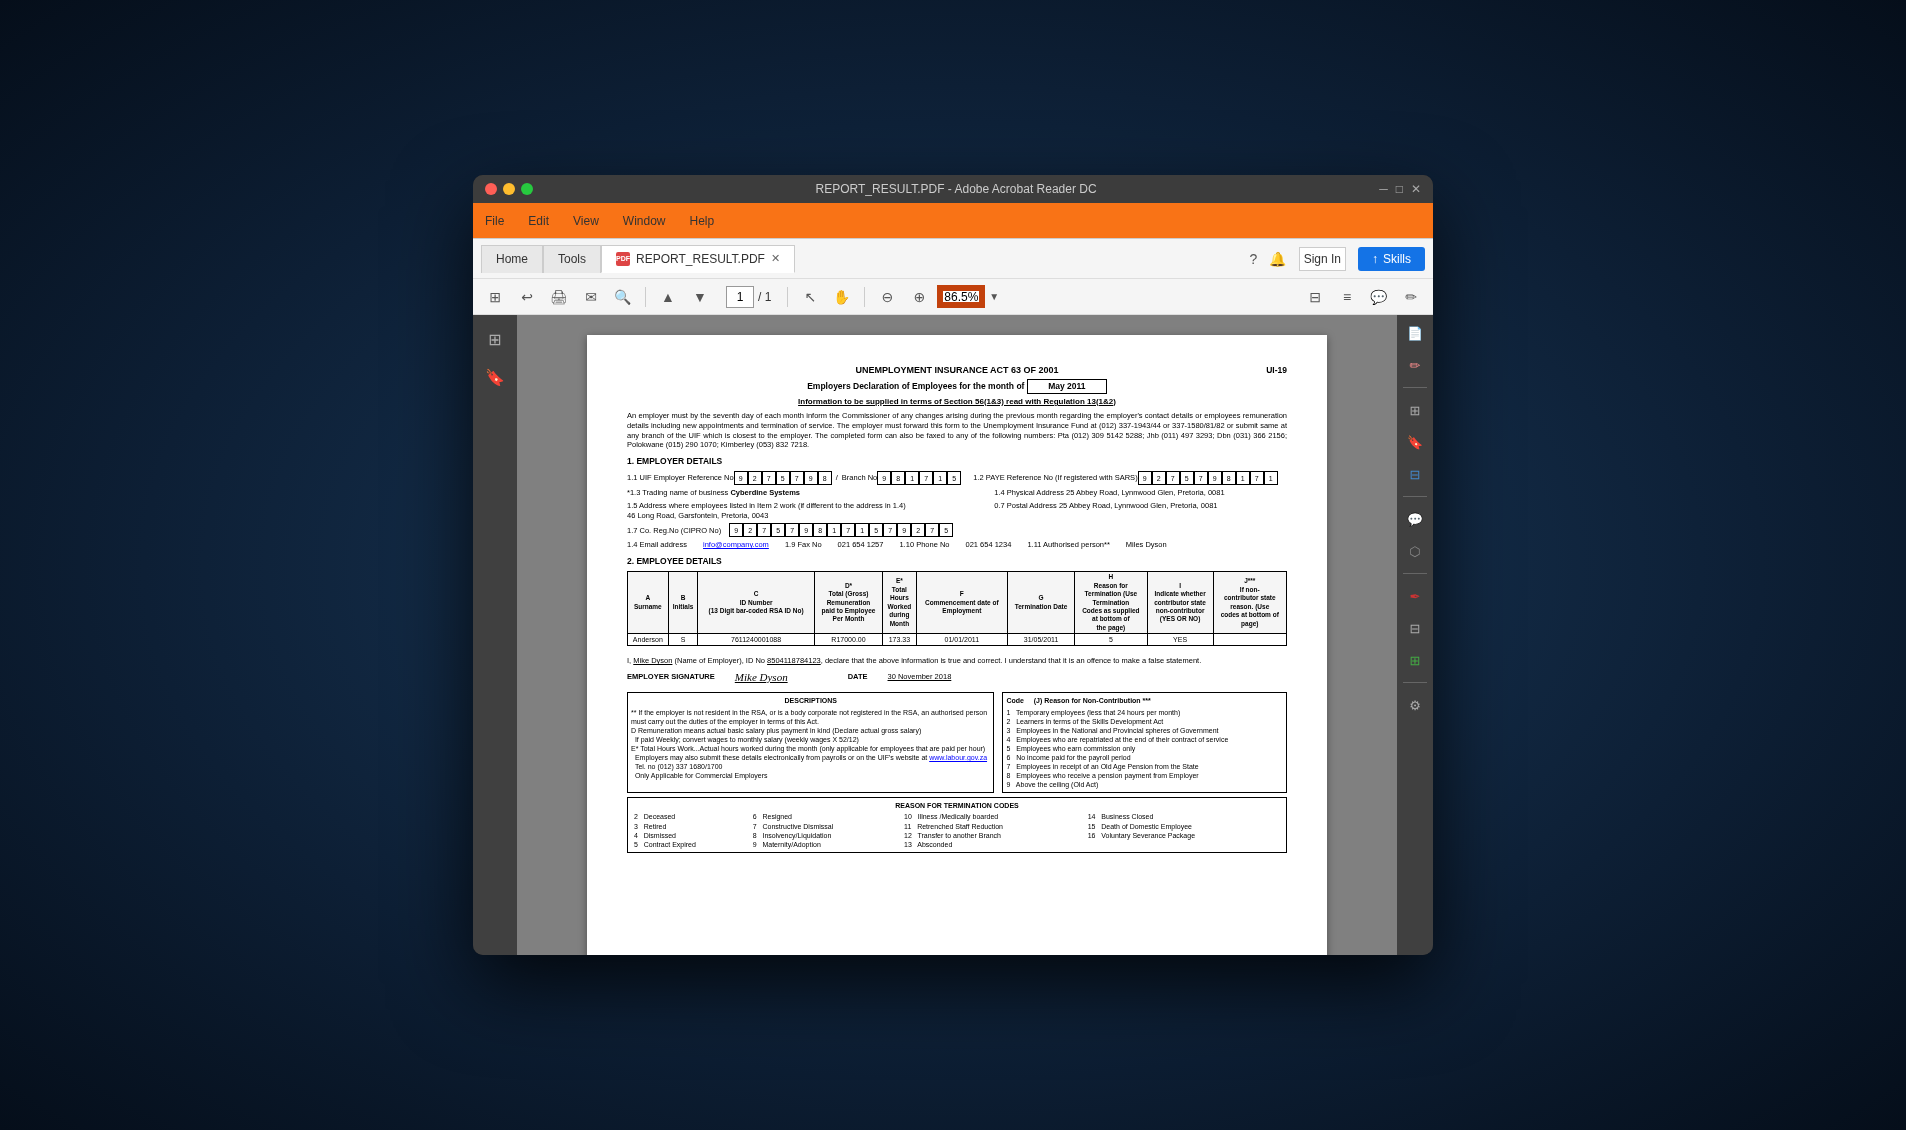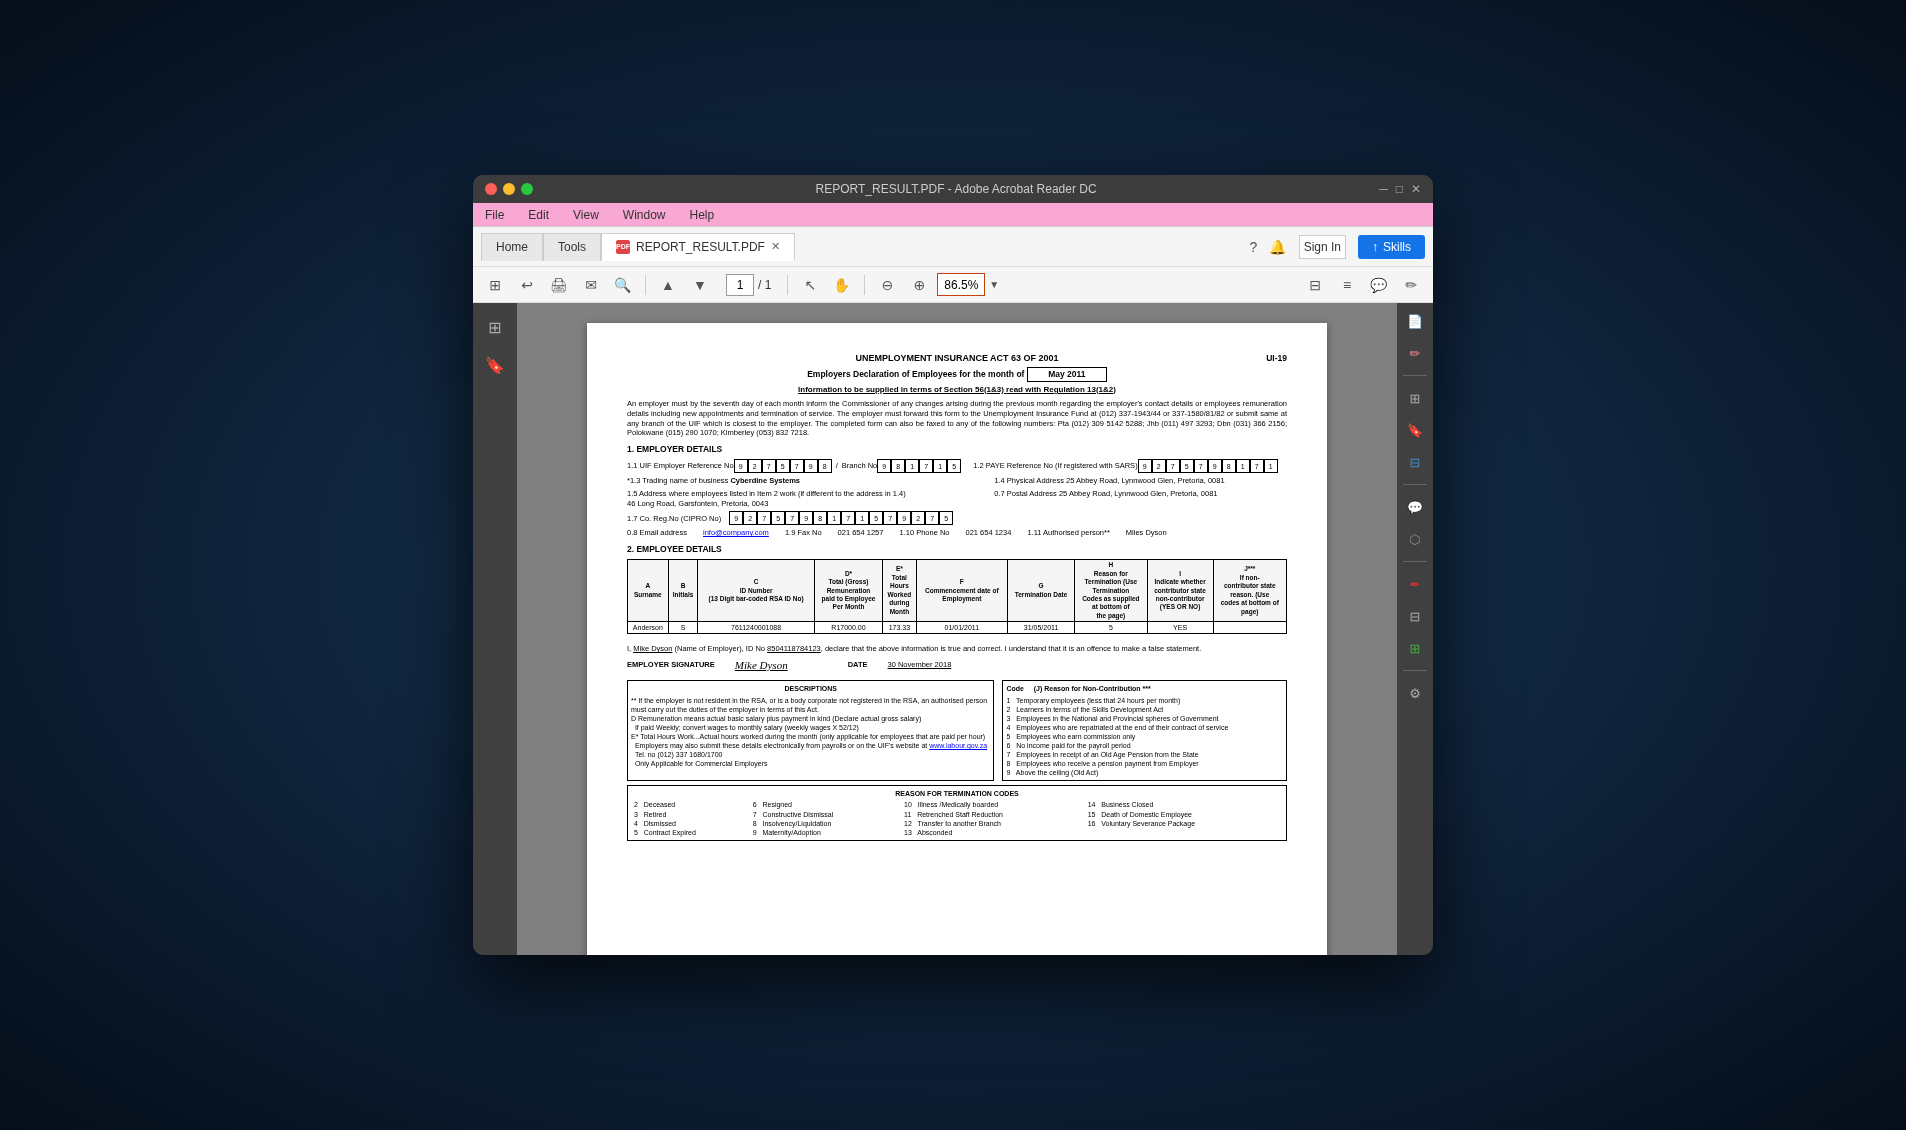--- a/index.html
+++ b/index.html
@@ -54,22 +54,22 @@
       gap: 8px;
       align-items: center;
     }
     .winctrl {
       color: #aaa;
       font-size: 12px;
       cursor: pointer;
     }
     
     .menu-bar {
-      background: #f9a8d4;
-      height: 24px;
+      background: #f97316;
+      height: 36px;
       display: flex;
       align-items: center;
       padding: 0 8px;
       gap: 16px;
       flex-shrink: 0;
       border-bottom: 1px solid #ccc;
     }
     .menu-item {
       font-size: 12px;
       color: #333;
@@ -210,21 +210,21 @@
     }
     .page-total { font-size: 12px; color: #333; }
     .zoom-controls {
       display: flex;
       align-items: center;
       gap: 4px;
     }
     .zoom-input {
       width: 48px;
       height: 23px;
-      border: 1px solid #c2410c;
+      border: 6px solid #c2410c;
       text-align: center;
       font-size: 12px;
     }
     .nav-spacer { flex: 1; }
     
     .main-content {
       display: flex;
       flex: 1;
       overflow: hidden;
     }
@@ -548,21 +548,21 @@
               <div class="ref-box">5</div>
               <div class="ref-box">7</div>
               <div class="ref-box">9</div>
               <div class="ref-box">2</div>
               <div class="ref-box">7</div>
               <div class="ref-box">5</div>
           </div>
         </div>
 
         <div style="display:flex; gap:16px; margin-bottom:6px; font-size:7.5px; align-items:center;">
-          <span>0.8 Email address </span>
+          <span>1.4 Email address </span>
           <span style="text-decoration:underline; color:blue;">info@company.com</span>
           <span>1.9 Fax No </span>
           <span>021 654 1257</span>
           <span>1.10 Phone No </span>
           <span>021 654 1234</span>
           <span>1.11 Authorised person** </span>
           <span>Miles Dyson</span>
         </div>
 
         <p class="section-header">2. EMPLOYEE DETAILS</p>

